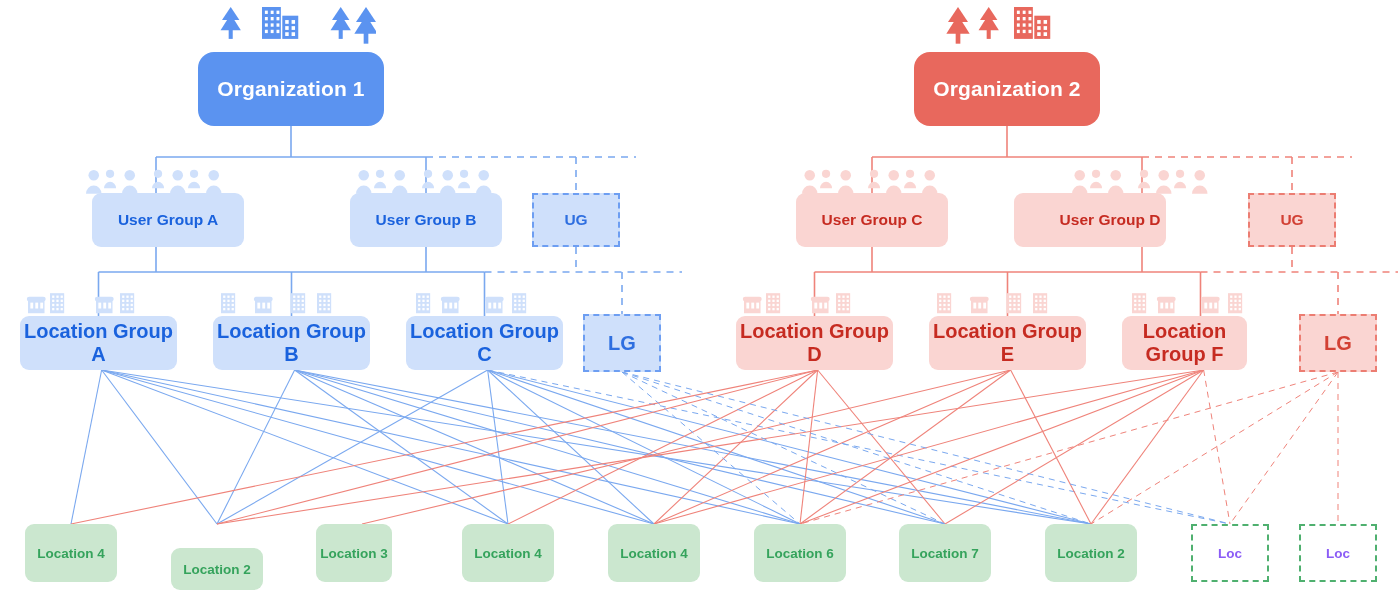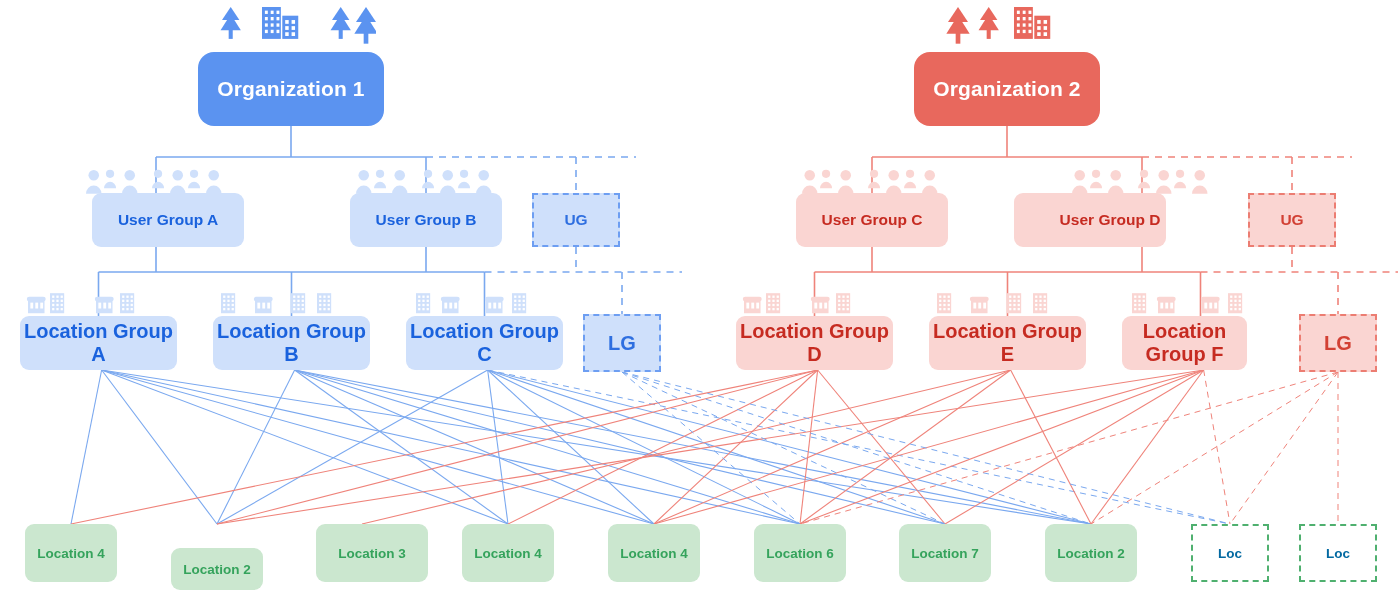--- a/index.html
+++ b/index.html
@@ -13,21 +13,21 @@
   .ug{font-size:15.5px;font-weight:700;border-radius:9px;}
   .ug.blue{background:#cfe0fb;color:#1a62dd;}
   .ug.red{background:#fad5d2;color:#c62b21;}
   .lg{font-size:20px;font-weight:700;border-radius:9px;}
   .lg.blue{background:#cfe0fb;color:#1a62dd;}
   .lg.red{background:#fad5d2;color:#c62b21;}
   .loc{background:#cbe7cf;color:#35a35c;font-size:13.5px;font-weight:700;border-radius:9px;}
   .ghost{background:transparent;border:2px dashed;border-radius:0;font-weight:700;}
   .ghost.blue{border-color:#6d9ef2;color:#2f6fe0;}
   .ghost.red{border-color:#ec7d72;color:#d24034;}
-  .ghost.green{border-color:#4fb06f;color:#0369a1;}
+  .ghost.green{border-color:#4fb06f;color:#8b5cf6;}
   .deco{position:absolute;z-index:2;pointer-events:none;}
 </style>
 </head>
 <body>
 
 <div id="stage">
 
   <svg id="wires" viewBox="0 0 1400 610">
     <g id="tree-lines" stroke-width="1.6" fill="none">
         <line x1="291" y1="126" x2="291" y2="157" stroke="#7aa8ef"></line>
@@ -529,21 +529,21 @@
       </div>
       <div class="node ghost lg red" style="left: 1299px; top: 314px; width: 78px; height: 58px;">
         <span>LG</span>
       </div>
       <div class="node loc" style="left: 25px; top: 524px; width: 92px; height: 58px;">
         <span>Location 4</span>
       </div>
       <div class="node loc" style="left: 171px; top: 548px; width: 92px; height: 42px; justify-content: center;">
         <span>Location 2</span>
       </div>
-      <div class="node loc" style="left: 316px; top: 524px; width: 112px; height: 58px;">
+      <div class="node loc" style="left: 316px; top: 524px; width: 76px; height: 58px;">
         <span>Location 3</span>
       </div>
       <div class="node loc" style="left: 462px; top: 524px; width: 92px; height: 58px;">
         <span>Location 4</span>
       </div>
       <div class="node loc" style="left: 608px; top: 524px; width: 92px; height: 58px;">
         <span>Location 4</span>
       </div>
       <div class="node loc" style="left: 754px; top: 524px; width: 92px; height: 58px;">
         <span>Location 6</span>

